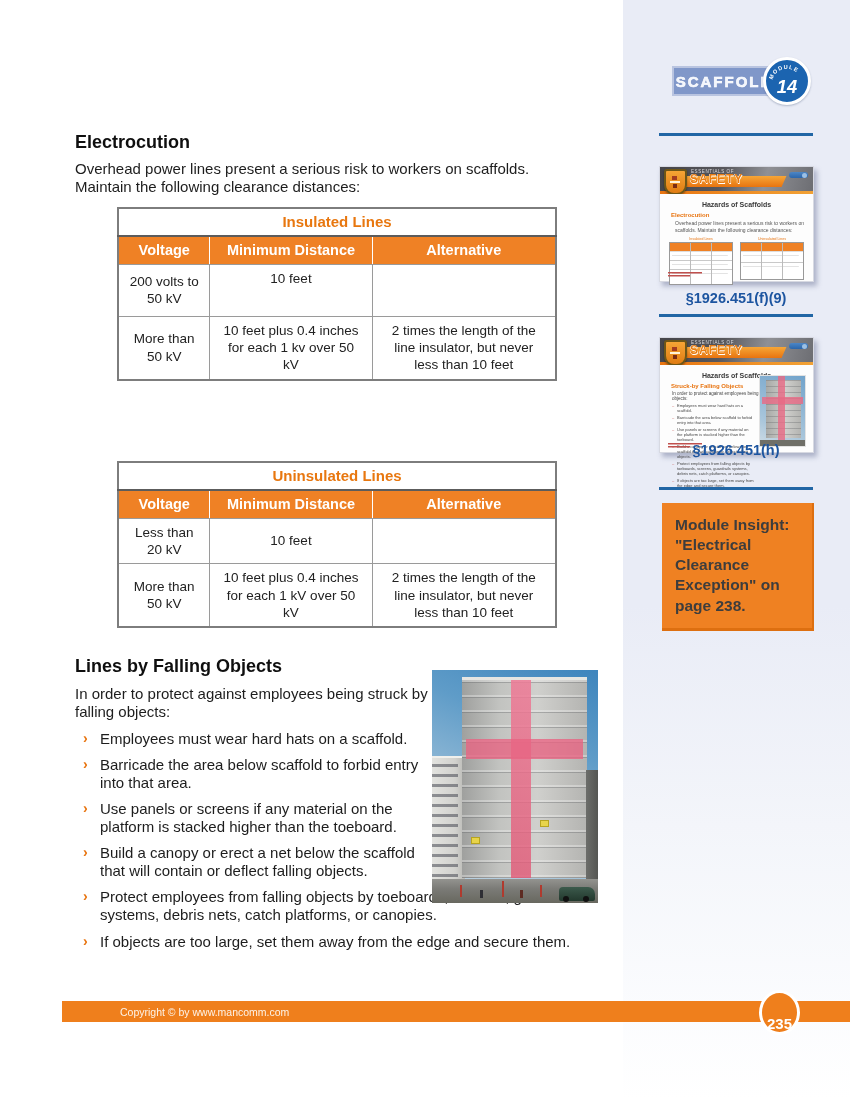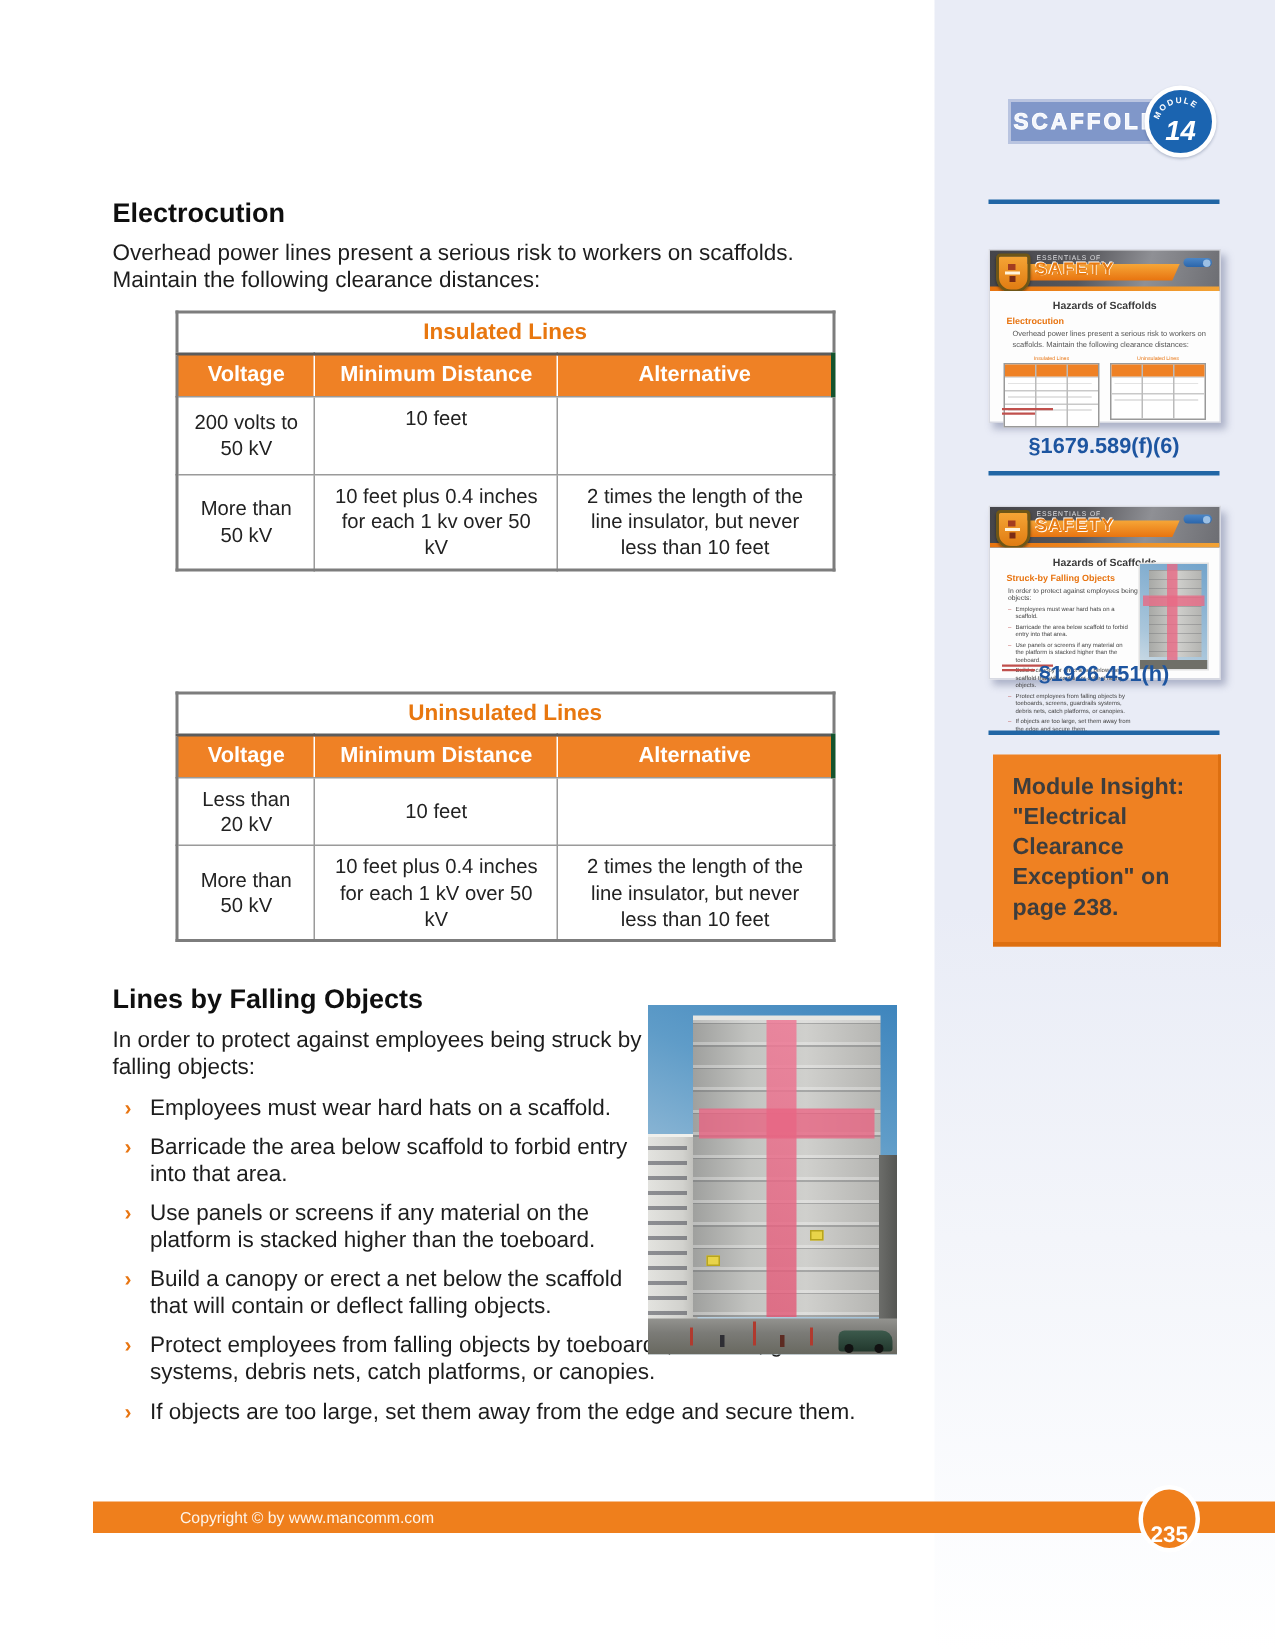--- a/index.html
+++ b/index.html
@@ -125,21 +125,21 @@
   .ptable .title-cell {
     text-align:center; font-size:15px; font-weight:bold; color:#e8770f;
     padding:3px 2px 4px 2px; border-bottom:2px solid #5c5c5c; background:#fff;
   }
   .ptable th {
     background:#ef8125; color:#fff; font-weight:bold; font-size:14.5px;
     padding:5px 4px; line-height:1.15; border:1px solid #fff;
     border-top:2px solid #5c5c5c; border-bottom:1px solid #9a9a9a;
   }
   .ptable th:first-child { border-left:1px solid #9a9a9a; }
-  .ptable th:last-child  { border-right:3px solid #14532d; }
+  .ptable th:last-child  { border-right:1px solid #14532d; }
   .ptable td { font-size:13.5px; color:#222; text-align:center; vertical-align:middle;
     padding:5px 8px; line-height:1.28; }
   .col-v { width:21%; } .col-d { width:37%; } .col-a { width:42%; }
   .tw-1 tbody tr:nth-child(1) td { height:52px; }
   .tw-1 tbody tr:nth-child(2) td { height:52px; }
   .tw-1 tbody tr:nth-child(3) td { height:60px; }
   .tw-1 tbody tr:nth-child(1) td:nth-child(2),
   .tw-1 tbody tr:nth-child(2) td:nth-child(2) { vertical-align:top; }
   .tw-2 tbody tr:nth-child(1) td { height:42px; }
   .tw-2 tbody tr:nth-child(2) td { height:62px; }
@@ -264,21 +264,21 @@
         <div class="mt-head"></div>
         <div class="mt-row" style="height:11px"></div>
         <div class="mt-row" style="height:16px;border-bottom:none"></div>
         <div class="vline" style="left:32%"></div>
         <div class="vline" style="left:66%"></div>
       </div>
     </div>
   </div>
   <div class="sl-foot"></div>
 </div>
-<div class="sidebar-caption cap-1">§1679.589(f)(6)</div>
+<div class="sidebar-caption cap-1">§1926.451(f)(9)</div>
 
 <div class="sidebar-rule rule-2"></div>
 
 <div class="slide slide-2">
   <div class="sl-head">
     <div class="sl-band"></div>
     <div class="sl-band-bottom"></div>
     <div class="sl-brandtop">ESSENTIALS OF</div>
     <div class="sl-brand">SAFETY</div>
     <div class="sl-pill"></div>

